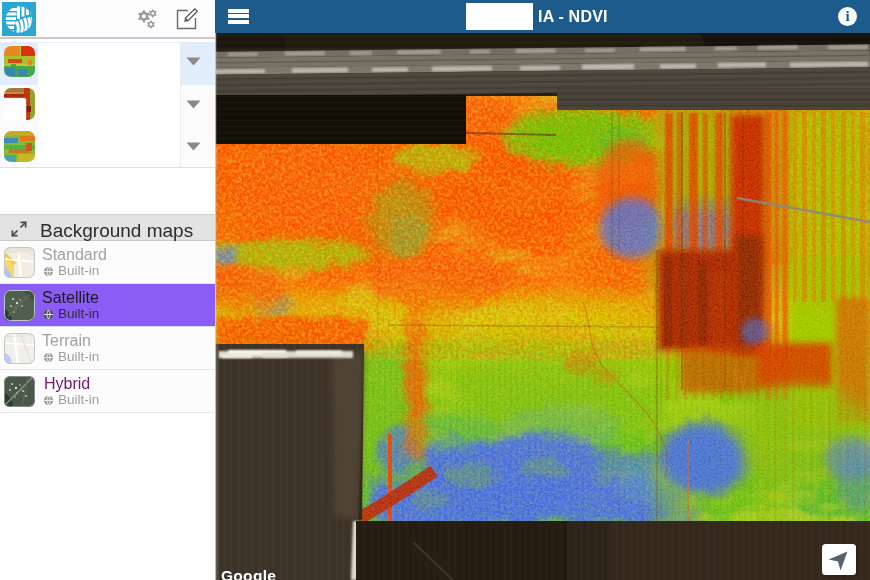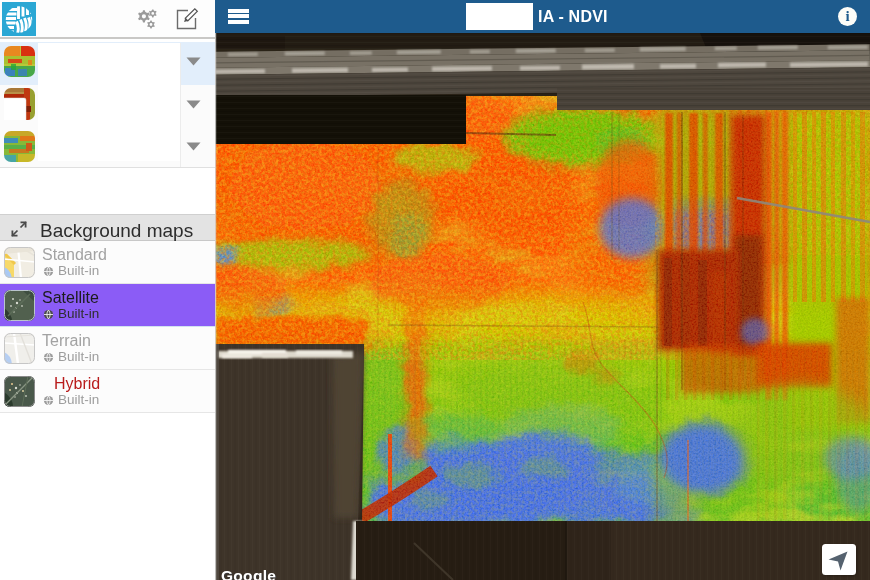--- a/index.html
+++ b/index.html
@@ -255,21 +255,21 @@
           <circle cx="16" cy="9" r="0.8" fill="#c8ccc0"></circle>
           <circle cx="13" cy="17" r="1" fill="#d0d4c8"></circle>
           <circle cx="19" cy="15" r="0.9" fill="#e8d8a8"></circle>
           <circle cx="11" cy="21" r="0.8" fill="#c4c8bc"></circle>
           <circle cx="22" cy="20" r="0.9" fill="#c4c8bc"></circle>
         <path d="M2 28 L28 2" stroke="#8a9684" stroke-width="1.3"></path>
         <path d="M18 31 L24 0" stroke="#5d6d58" stroke-width="1"></path>
       </g>
       <rect x="0.5" y="0.5" width="30" height="30" rx="6" fill="none" stroke="#8a8a8a"></rect>
     </svg>
-    <span style="position:absolute;left:54px;top:5px;font-size:16px;color:#b91c1c;">Hybrid</span>
+    <span style="position:absolute;left:44px;top:5px;font-size:16px;color:#701a75;">Hybrid</span>
     <svg style="position:absolute;left:43px;top:25px;" width="11" height="11" viewBox="0 0 11 11">
         <circle cx="5.5" cy="5.5" r="4.6" fill="#9b9b9b"></circle>
         <path d="M1 5.5 L10 5.5 M5.5 1 A7 7 0 0 0 5.5 10 M5.5 1 A7 7 0 0 1 5.5 10" stroke="#f5f5f5" stroke-width="0.9" fill="none"></path>
       </svg>
     <span style="position:absolute;left:58px;top:22px;font-size:13.5px;color:#9d9d9d;">Built-in</span>
   </div>
 </div>
 
 <svg class="abs" style="left:215px;top:33px;filter:saturate(1.28) brightness(1.02);" width="655" height="547" viewBox="215 33 655 547" preserveAspectRatio="none">
 <defs>

